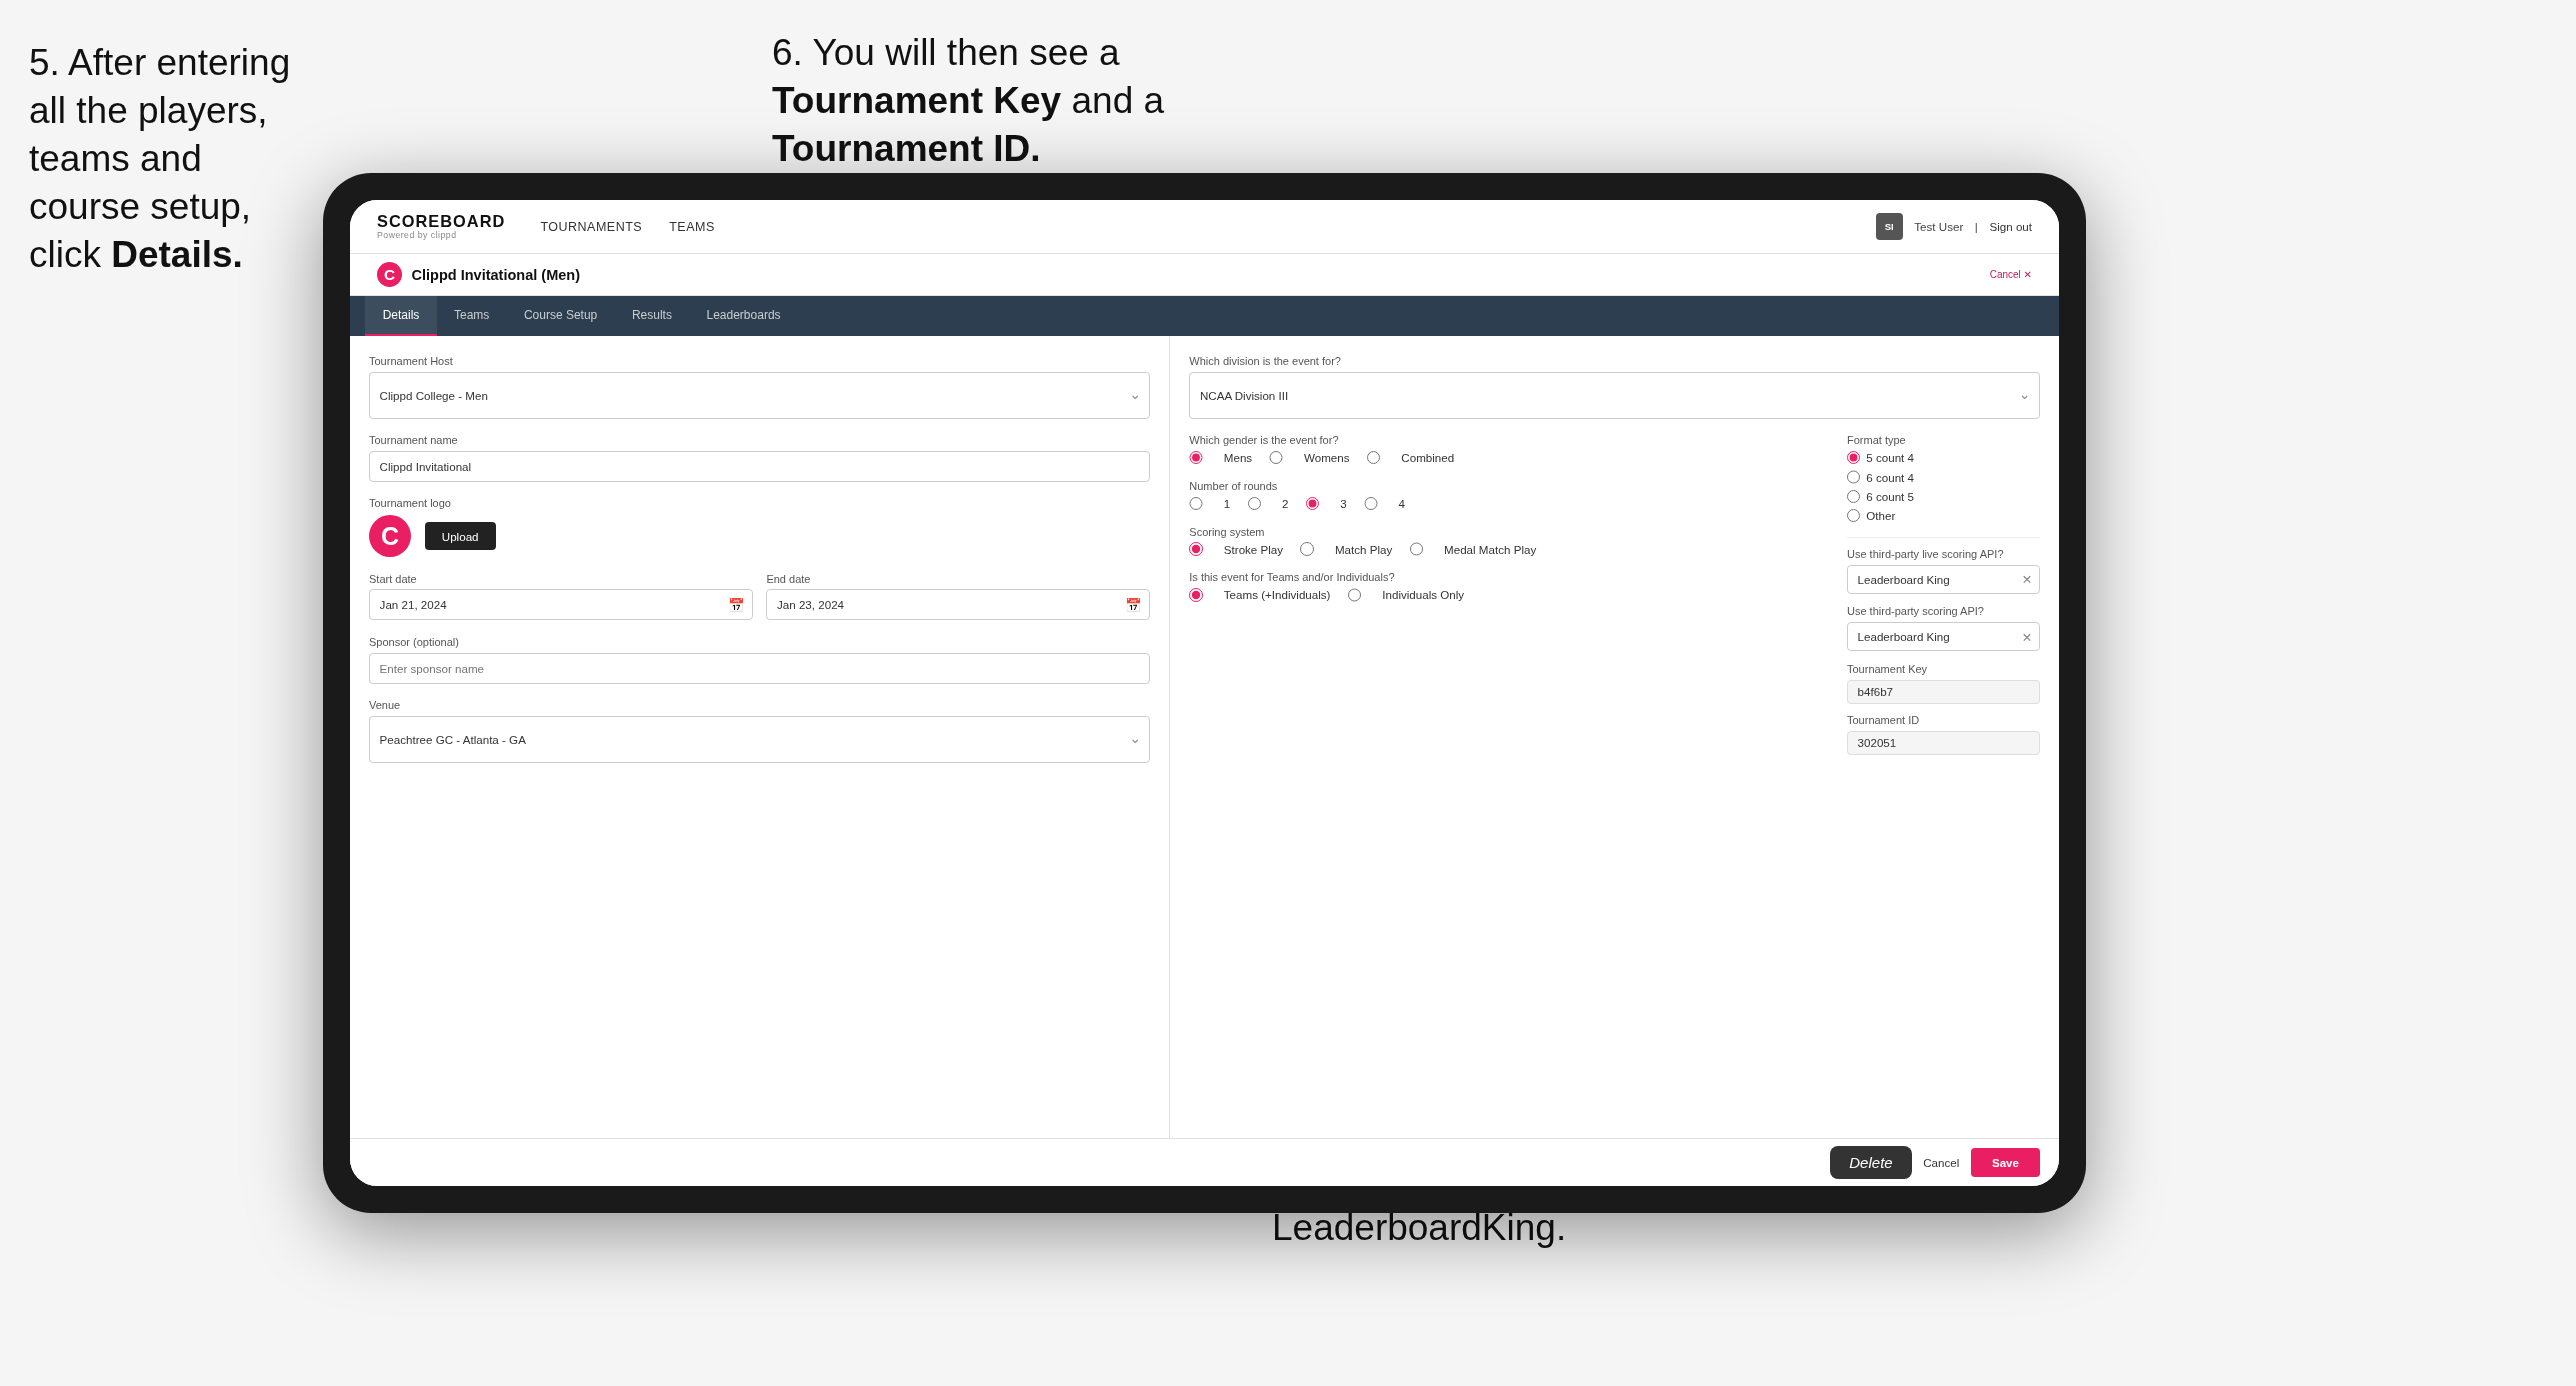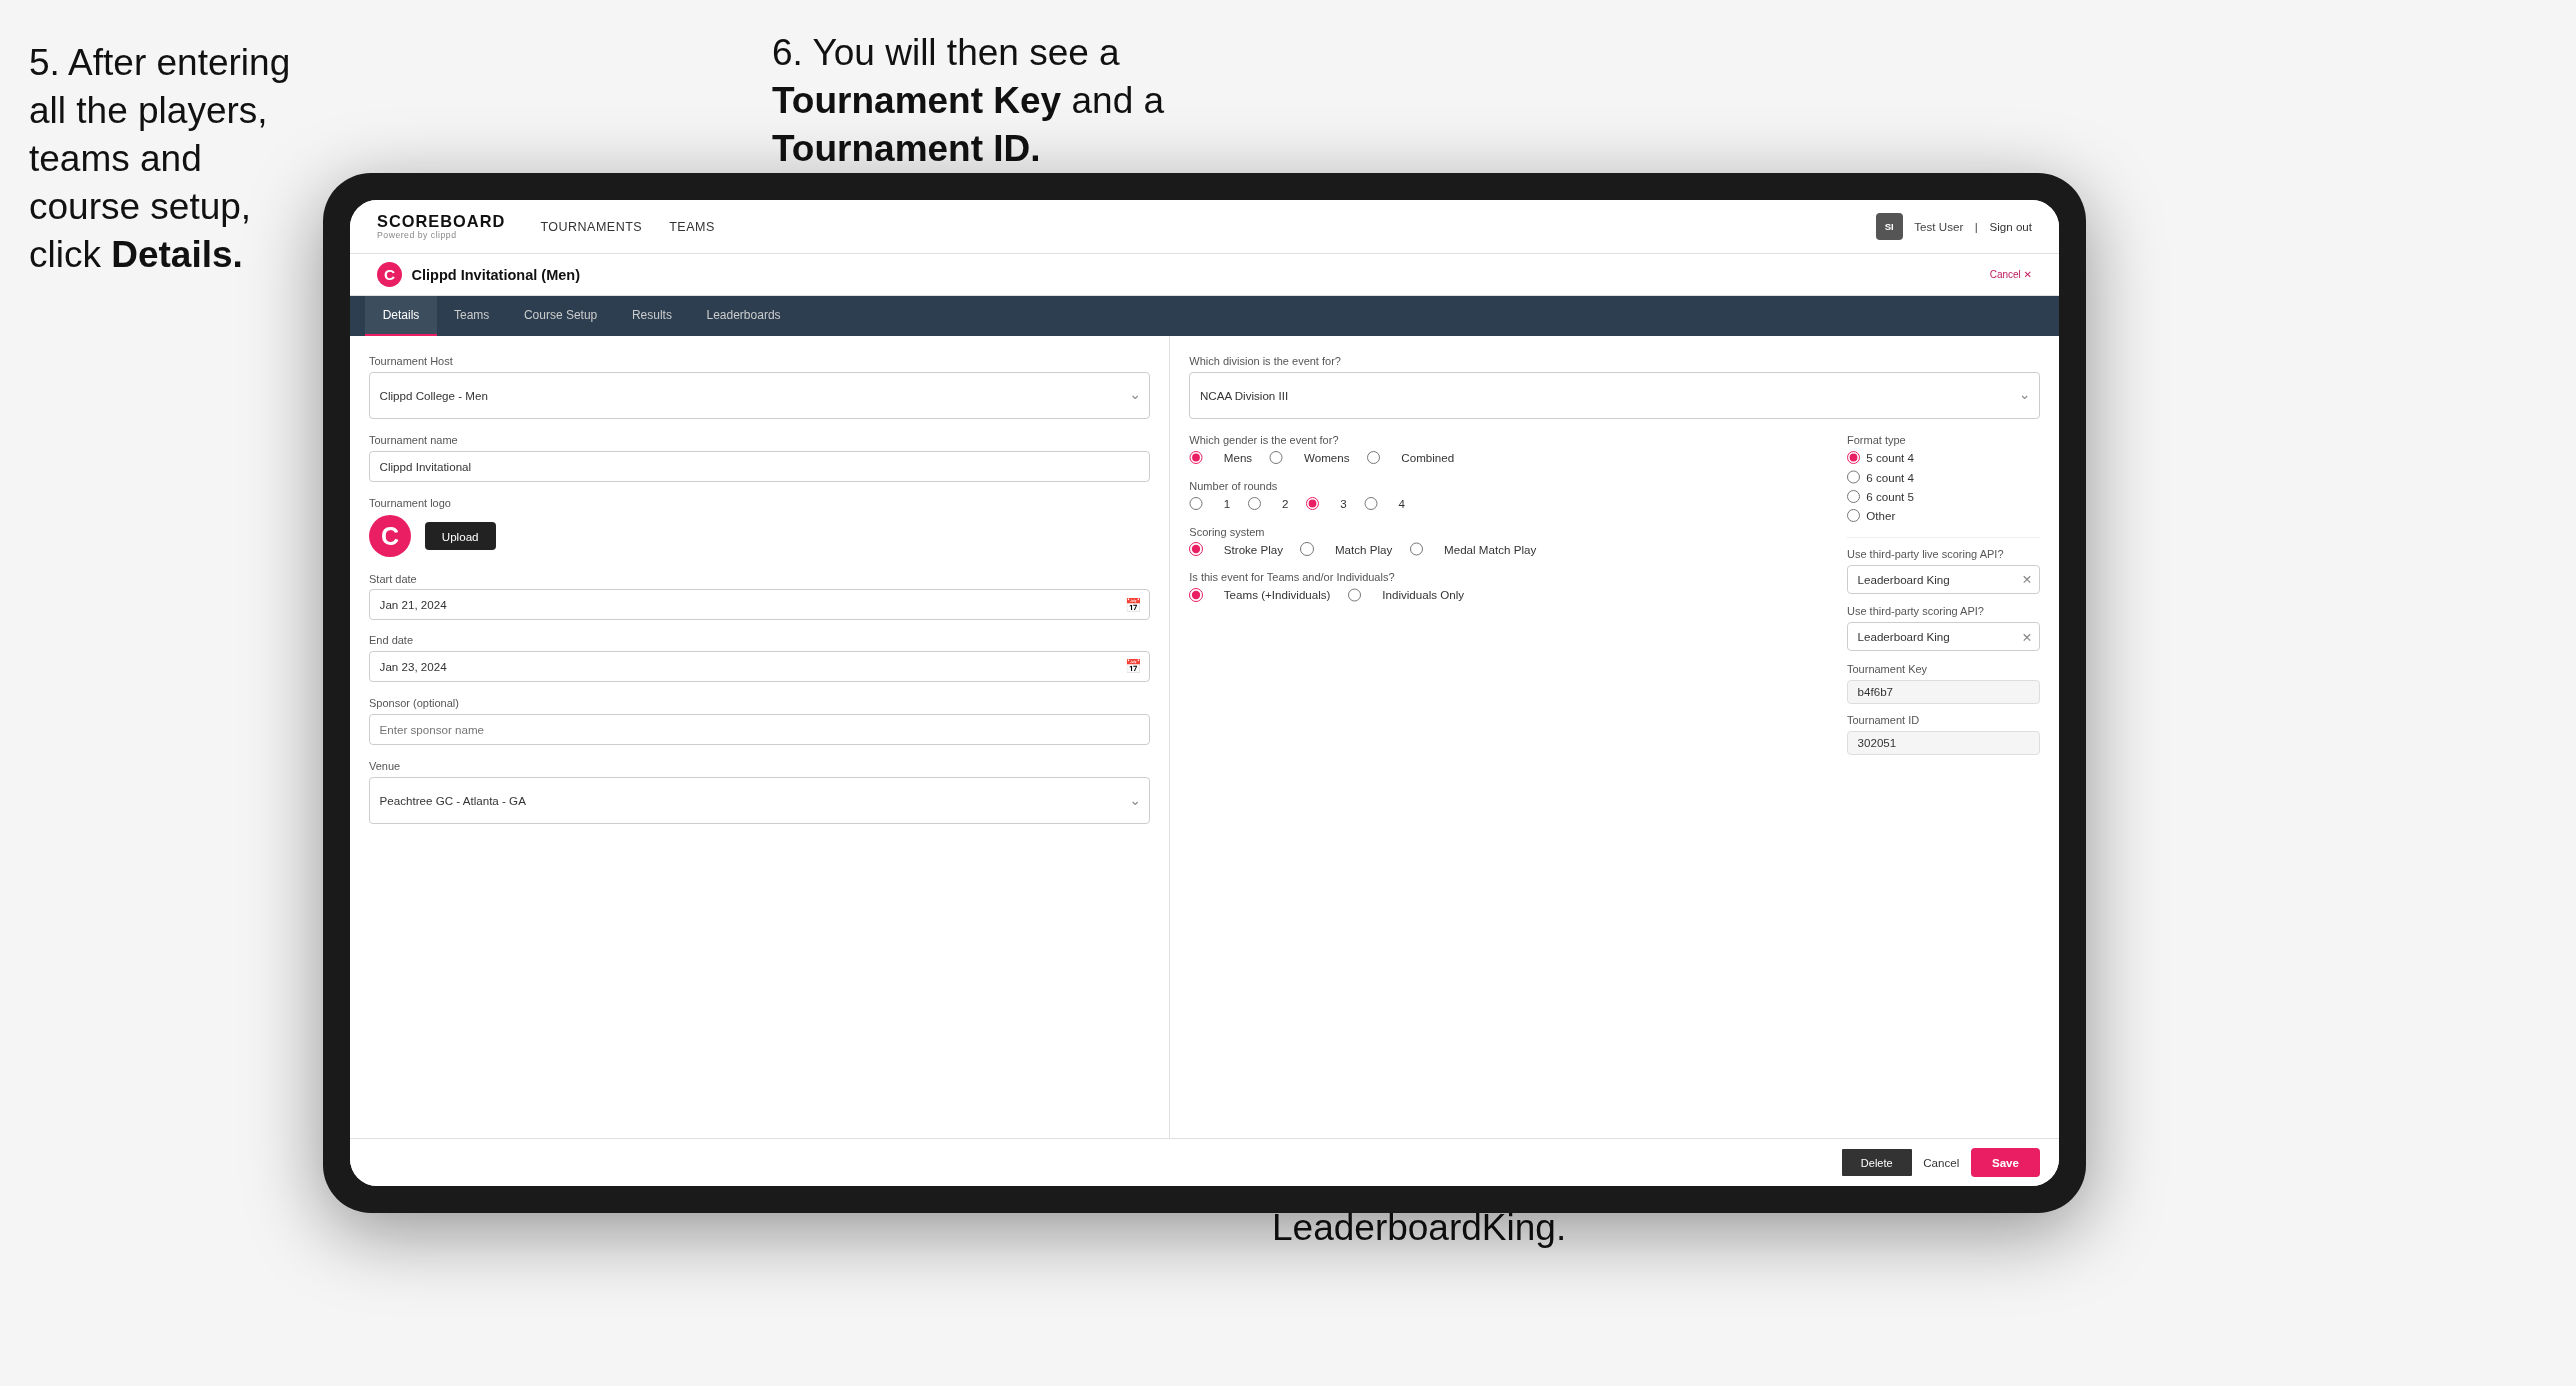--- a/index.html
+++ b/index.html
@@ -284,21 +284,20 @@
       border: none;
       border-radius: 3.9px;
       padding: 7.7px 17.3px;
       font-size: 11.6px;
       cursor: pointer;
     }
 
     .date-row {
       display: flex;
       gap: 13.5px;
-      flex-direction: column;
     }
     .date-col {
       flex: 1;
     }
     .date-input-wrapper {
       position: relative;
     }
     .date-input-wrapper .cal-icon {
       position: absolute;
       right: 7.7px;
@@ -386,24 +385,25 @@
       justify-content: flex-end;
       padding: 0 19px;
       height: 48px;
       gap: 11.6px;
       flex-shrink: 0;
     }
     .btn-delete {
       background: #333;
       color: #fff;
       border: none;
-      border-radius: 1px;
+      border-radius: 8px;
       padding: 7.7px 19px;
-      font-size: 11px;
+      font-size: 15px;
       cursor: pointer;
+      font-style: italic;
     }
     .btn-cancel {
       background: transparent;
       color: #333;
       border: none;
       font-size: 11.6px;
       cursor: pointer;
     }
     .btn-save {
       background: #e91e63;

